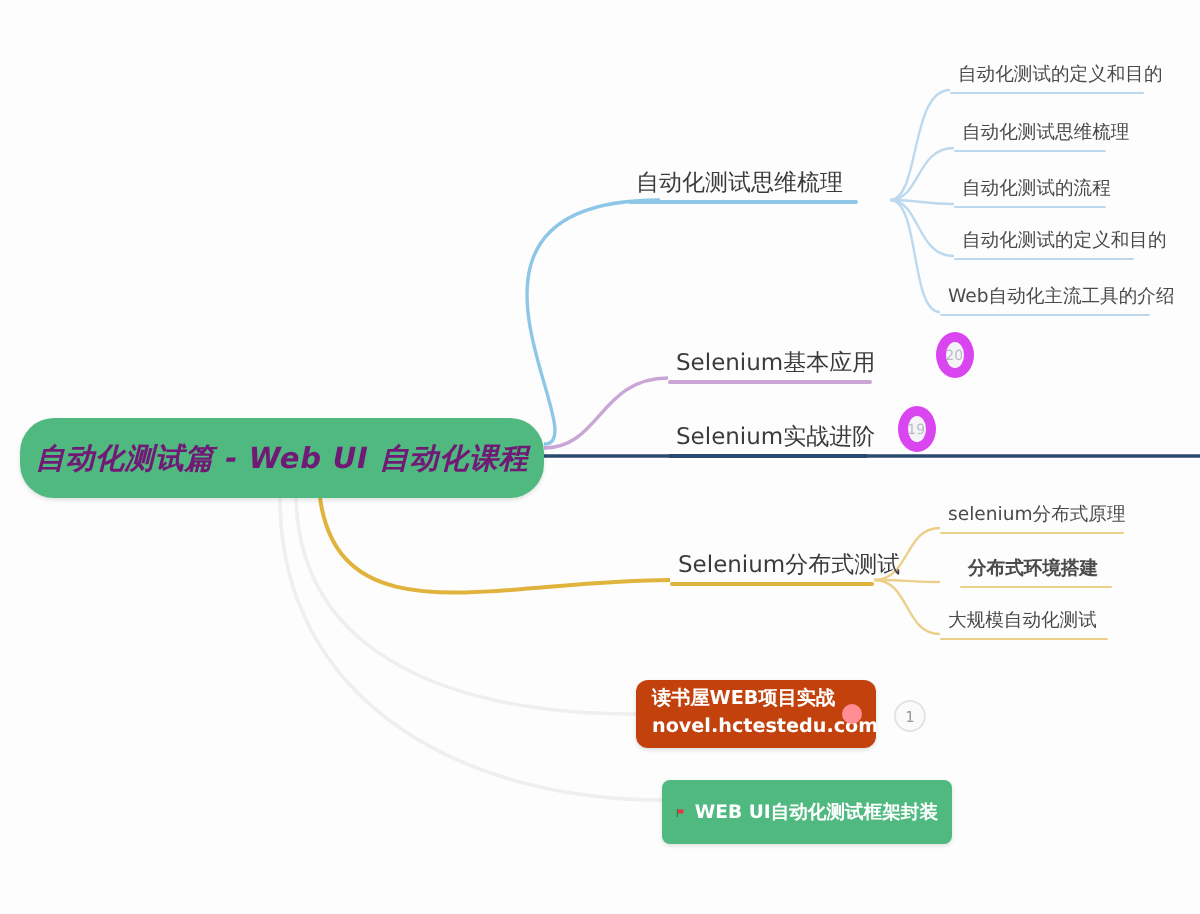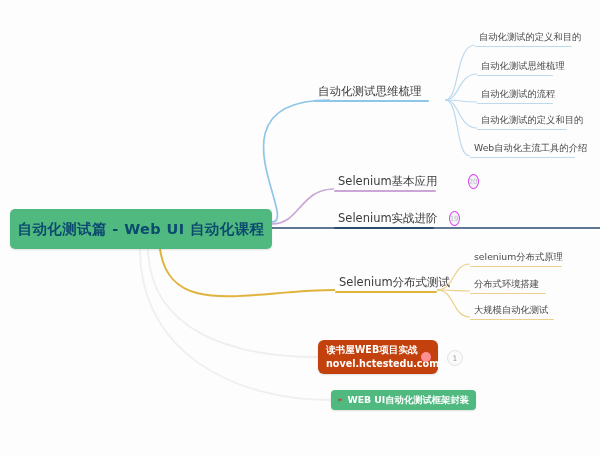--- a/index.html
+++ b/index.html
@@ -6,41 +6,42 @@
   body{width:600px;height:457px;overflow:hidden;
        font-family:"DejaVu Sans","Liberation Sans",sans-serif;}
   #stage{position:relative;width:600px;height:457px;background:#fdfdfd;}
   #links{position:absolute;left:0;top:0;width:600px;height:457px;}
 
   .node{position:absolute;white-space:nowrap;}
 
   
   .root{
     left:10px;top:209px;width:262px;height:40px;
-    background:#4fb980;border-radius:5px;
+    background:#4fb980;border-radius:17px;
     display:flex;align-items:center;justify-content:center;
-    color:#0c4a6e;font-size:14.5px;font-weight:bold;
+    color:#701a75;font-size:14.5px;font-weight:bold;
     letter-spacing:.4px;
     box-shadow:0 1px 2px rgba(0,0,0,.12);
+    font-style:italic;
   }
 
   
   .l1{display:flex;align-items:flex-end;}
   .l1 .txt{font-size:11.5px;color:#3b3b3b;padding:0 4px 3px 4px;}
   .l1 .bar{position:absolute;left:0;bottom:0;height:1.6px;border-radius:1px;}
 
   .l2{display:flex;align-items:flex-end;}
   .l2 .txt{font-size:9.3px;color:#4a4a4a;padding:0 4px 3px 4px;}
   .l2 .bar{position:absolute;left:0;bottom:0;height:1.3px;border-radius:1px;}
 
   .badge{
     display:inline-flex;align-items:center;justify-content:center;
     width:13px;height:13px;border-radius:50%;
     font-size:7px;color:#b9b9c6;background:#f4f4f7;
-    border:1px solid #d946ef;margin-left:7px;margin-bottom:3px;
+    border:5px solid #d946ef;margin-left:7px;margin-bottom:3px;
   }
 
   
   .card-red{
     left:318px;top:340px;width:120px;height:34px;
     background:#c2410c;border-radius:6px;color:#fff;
     padding:3px 8px 0 8px;box-sizing:border-box;
     font-size:9.6px;line-height:13.5px;font-weight:bold;
     box-shadow:0 1px 2px rgba(0,0,0,.13);
   }
@@ -54,21 +55,21 @@
     background:#fafafa;border:1px solid #e3e3e8;
     display:flex;align-items:center;justify-content:center;
     font-size:7.5px;color:#9a9aa5;
   }
 
   
   .card-green{
     left:331px;top:390px;width:145px;height:20px;
     background:#4fb980;border-radius:4px;color:#fff;
     display:flex;align-items:center;gap:5px;
-    padding:4px 7px;box-sizing:border-box;
+    padding:16px 7px;box-sizing:border-box;
     font-size:9.3px;font-weight:bold;
     box-shadow:0 1px 2px rgba(0,0,0,.12);
   }
   .flag{width:9px;height:9px;display:block;}
 </style>
 </head>
 <body>
 
 <div id="stage">
 
@@ -141,21 +142,21 @@
 
   <div class="node l1" style="left:335px;top:275px;width:102px;height:18px;">
     <span class="bar" style="width:102px;background:#e0b33c;"></span>
     <span class="txt">Selenium分布式测试</span>
   </div>
 
   <div class="node l2" style="left:470px;top:251px;width:92px;height:16px;">
     <span class="bar" style="width:92px;background:#ecd089;"></span>
     <span class="txt">selenium分布式原理</span>
   </div>
-  <div class="node l2" style="left:470px;top:278px;width:76px;height:16px;">
+  <div class="node l2" style="left:480px;top:278px;width:76px;height:16px;font-weight:bold;">
     <span class="bar" style="width:76px;background:#ecd089;"></span>
     <span class="txt">分布式环境搭建</span>
   </div>
   <div class="node l2" style="left:470px;top:304px;width:84px;height:16px;">
     <span class="bar" style="width:84px;background:#ecd089;"></span>
     <span class="txt">大规模自动化测试</span>
   </div>
 
   <div class="node card-red">
     <div>读书屋WEB项目实战</div>

